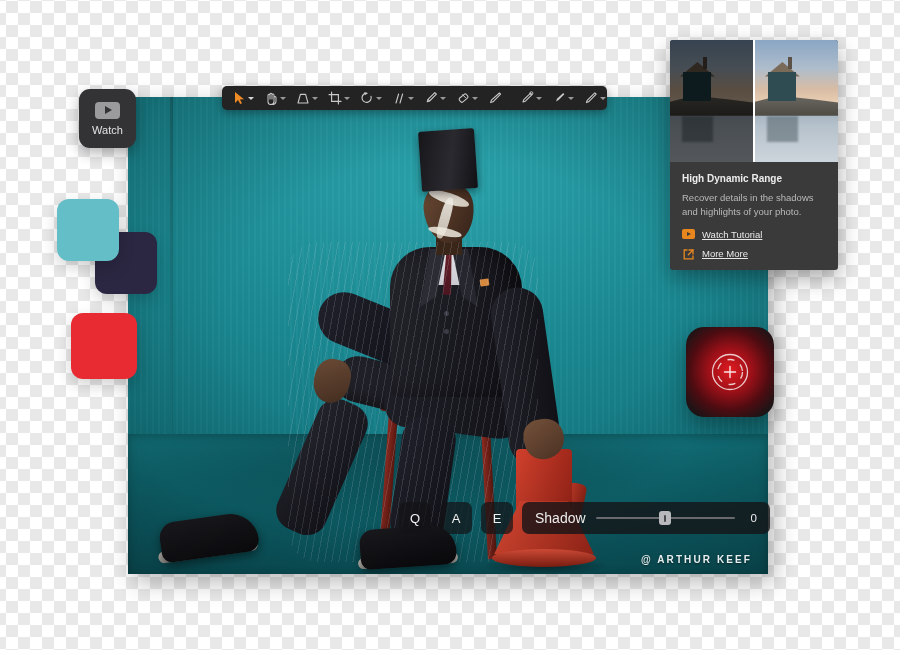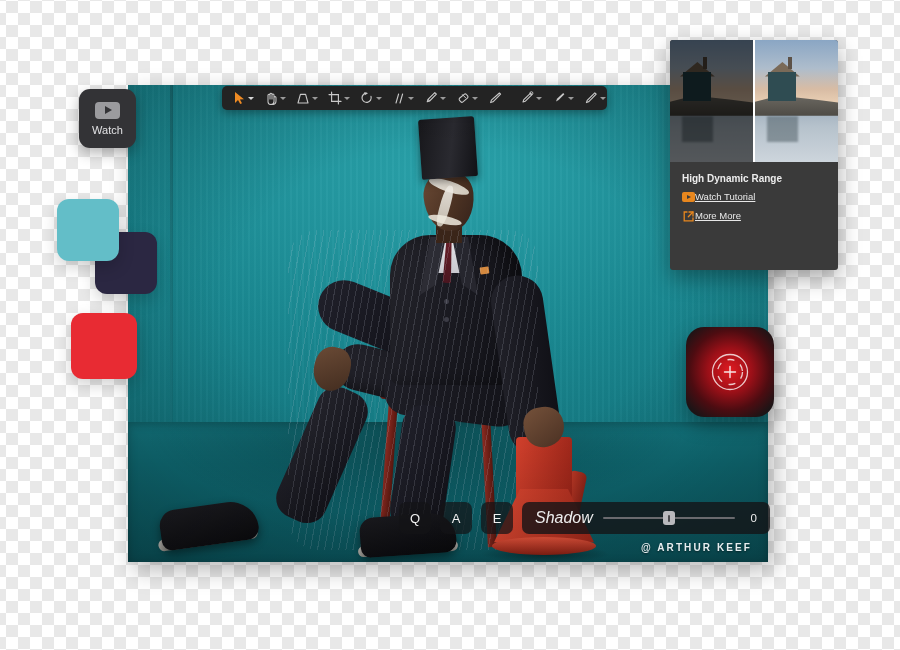--- a/index.html
+++ b/index.html
@@ -10,21 +10,21 @@
   }
   body {
     background:
       repeating-conic-gradient(#ffffff 0% 25%, #e8e8e8 0% 50%) 50% / 24px 24px;
     position: relative;
   }
 
   
   .canvas-wrap {
     position: absolute;
-    left: 128px; top: 85px;
+    left: 128px; top: 97px;
     width: 640px; height: 477px;
     box-shadow: 6px 8px 22px rgba(0,0,0,.28);
     overflow: hidden;
     background: #737373;
     text-decoration: underline;
   }
   .photo {
     position: absolute; inset: 0;
     background:
       radial-gradient(ellipse 120% 90% at 50% 18%, #2aa3ab 0%, #1a8891 42%, #12737c 75%, #0d5f68 100%);
@@ -363,21 +363,21 @@
     background:#5d5248;
   }
   .refl {
     position:absolute; left:14%; top:62%; width:38%; height:22%;
     background:rgba(60,76,82,.45); filter:blur(1px);
   }
   .hdr-body { padding:11px 12px 10px; }
   .hdr-title { color:#ececec; font-size:10px; font-weight:700; margin-bottom:7px; }
   .hdr-desc { color:#b9b9b9; font-size:9.5px; line-height:1.45; margin-bottom:10px; }
   .hdr-link {
-    display:flex; align-items:center; margin-bottom:7px; cursor:pointer;
+    display:flex; align-items:center; gap:7px; margin-bottom:7px; cursor:pointer;
   }
   .hdr-link span.txt {
     color:#e8e8e8; font-size:9.5px; text-decoration:underline;
   }
   .ic-yt {
     width:13px; height:10px; background:#e8871e; border-radius:2px;
     display:flex; align-items:center; justify-content:center; flex:0 0 13px;
   }
   .ic-yt i {
     width:0;height:0;border-left:4px solid #3a3a3a;
@@ -408,21 +408,21 @@
     display:flex; align-items:center; justify-content:center;
     cursor:pointer;
   }
   .shadow-bar {
     position:absolute; left:522px; top:502px;
     width:248px; height:32px; border-radius:7px;
     background:rgba(20,20,22,.80);
     display:flex; align-items:center;
     padding:0 13px; gap:10px; z-index:31;
   }
-  .shadow-label { color:#ededed; font-size:16px; white-space:nowrap;font-style:italic; }
+  .shadow-label { color:#ededed; font-size:14px; white-space:nowrap; }
   .track {
     position:relative; flex:1; height:2px; background:#6a6a6e; border-radius:2px;
     cursor:pointer;
   }
   .thumb {
     position:absolute; left:50%; top:50%; transform:translate(-50%,-50%);
     width:12px; height:14px; border-radius:3px;
     background:#b9b9bd;
     display:flex; align-items:center; justify-content:center;
   }
@@ -608,20 +608,21 @@
         <div class="water"></div>
         <div class="cliff"></div>
       <div class="roof"></div>
         <div class="chimney"></div>
         <div class="house"></div>
         <div class="refl"></div>
     </div>
   </div>
   <div class="hdr-body">
     <div class="hdr-title">High Dynamic Range</div>
+    <div class="hdr-desc">Recover details in the shadows and highlights of your photo.</div>
 
     <div class="hdr-link">
       <span class="ic-yt">
           <i></i>
         </span>
       <span class="txt">Watch Tutorial</span>
     </div>
 
     <div class="hdr-link">
       <span class="ic-ext">

